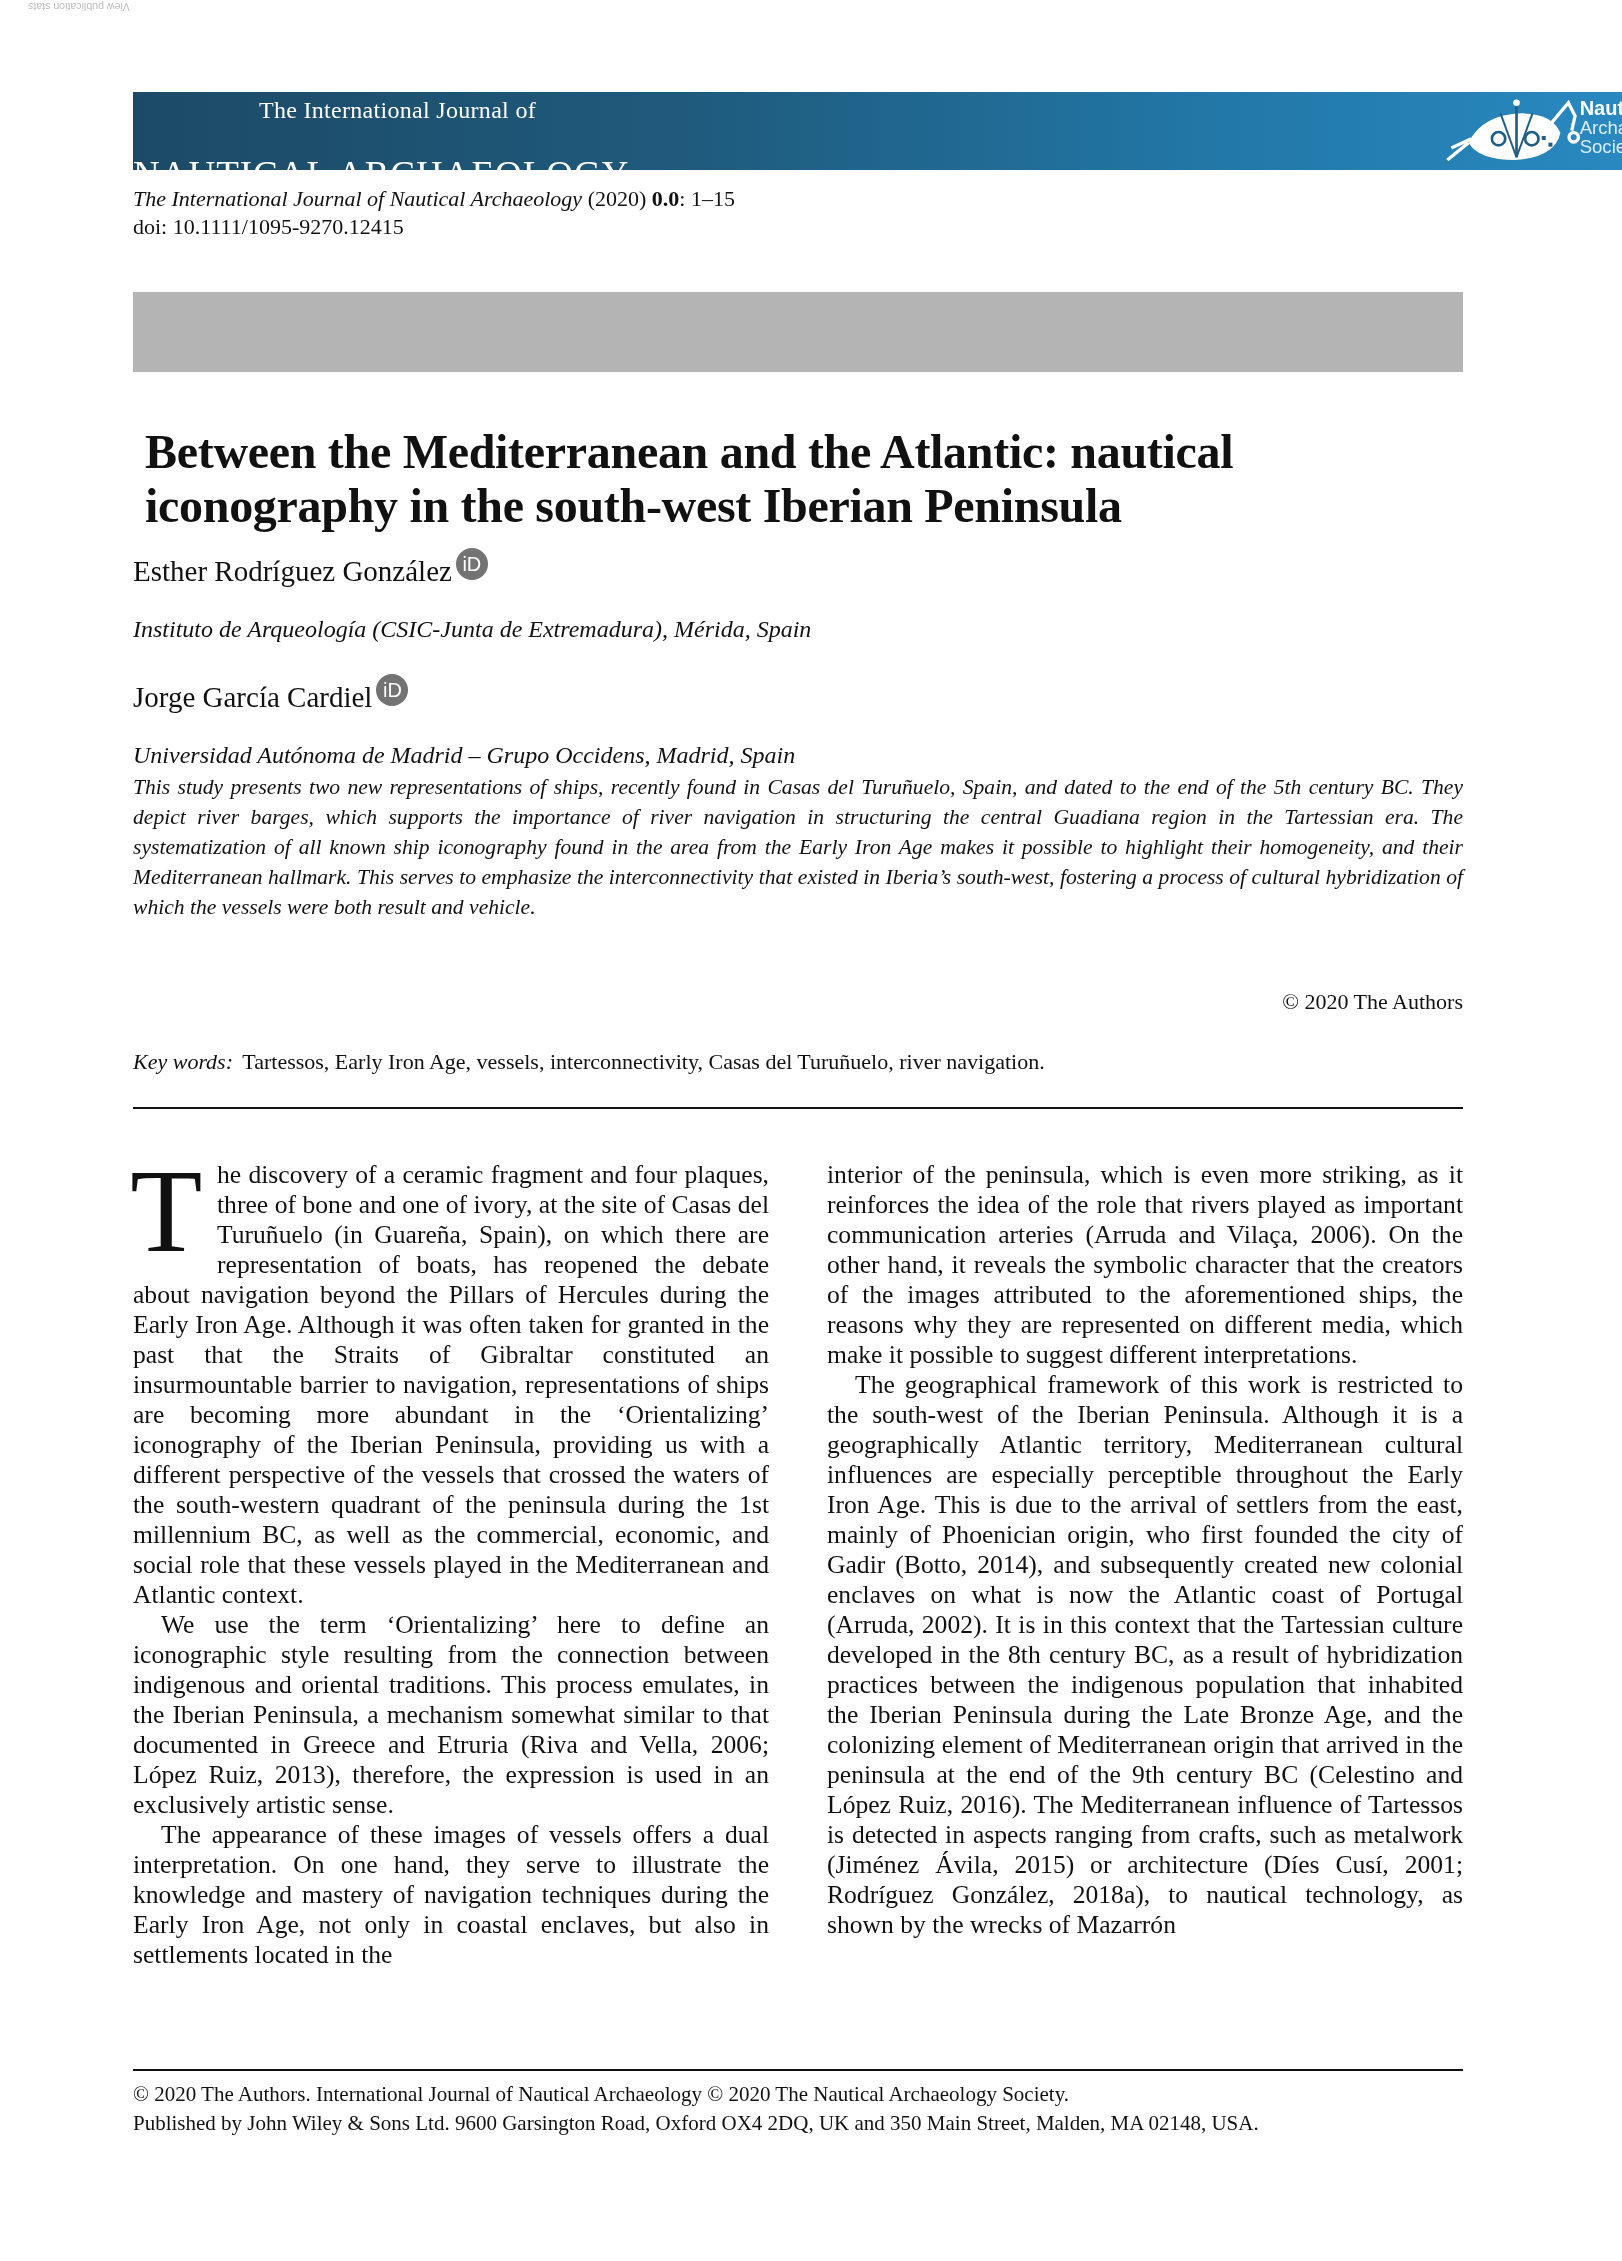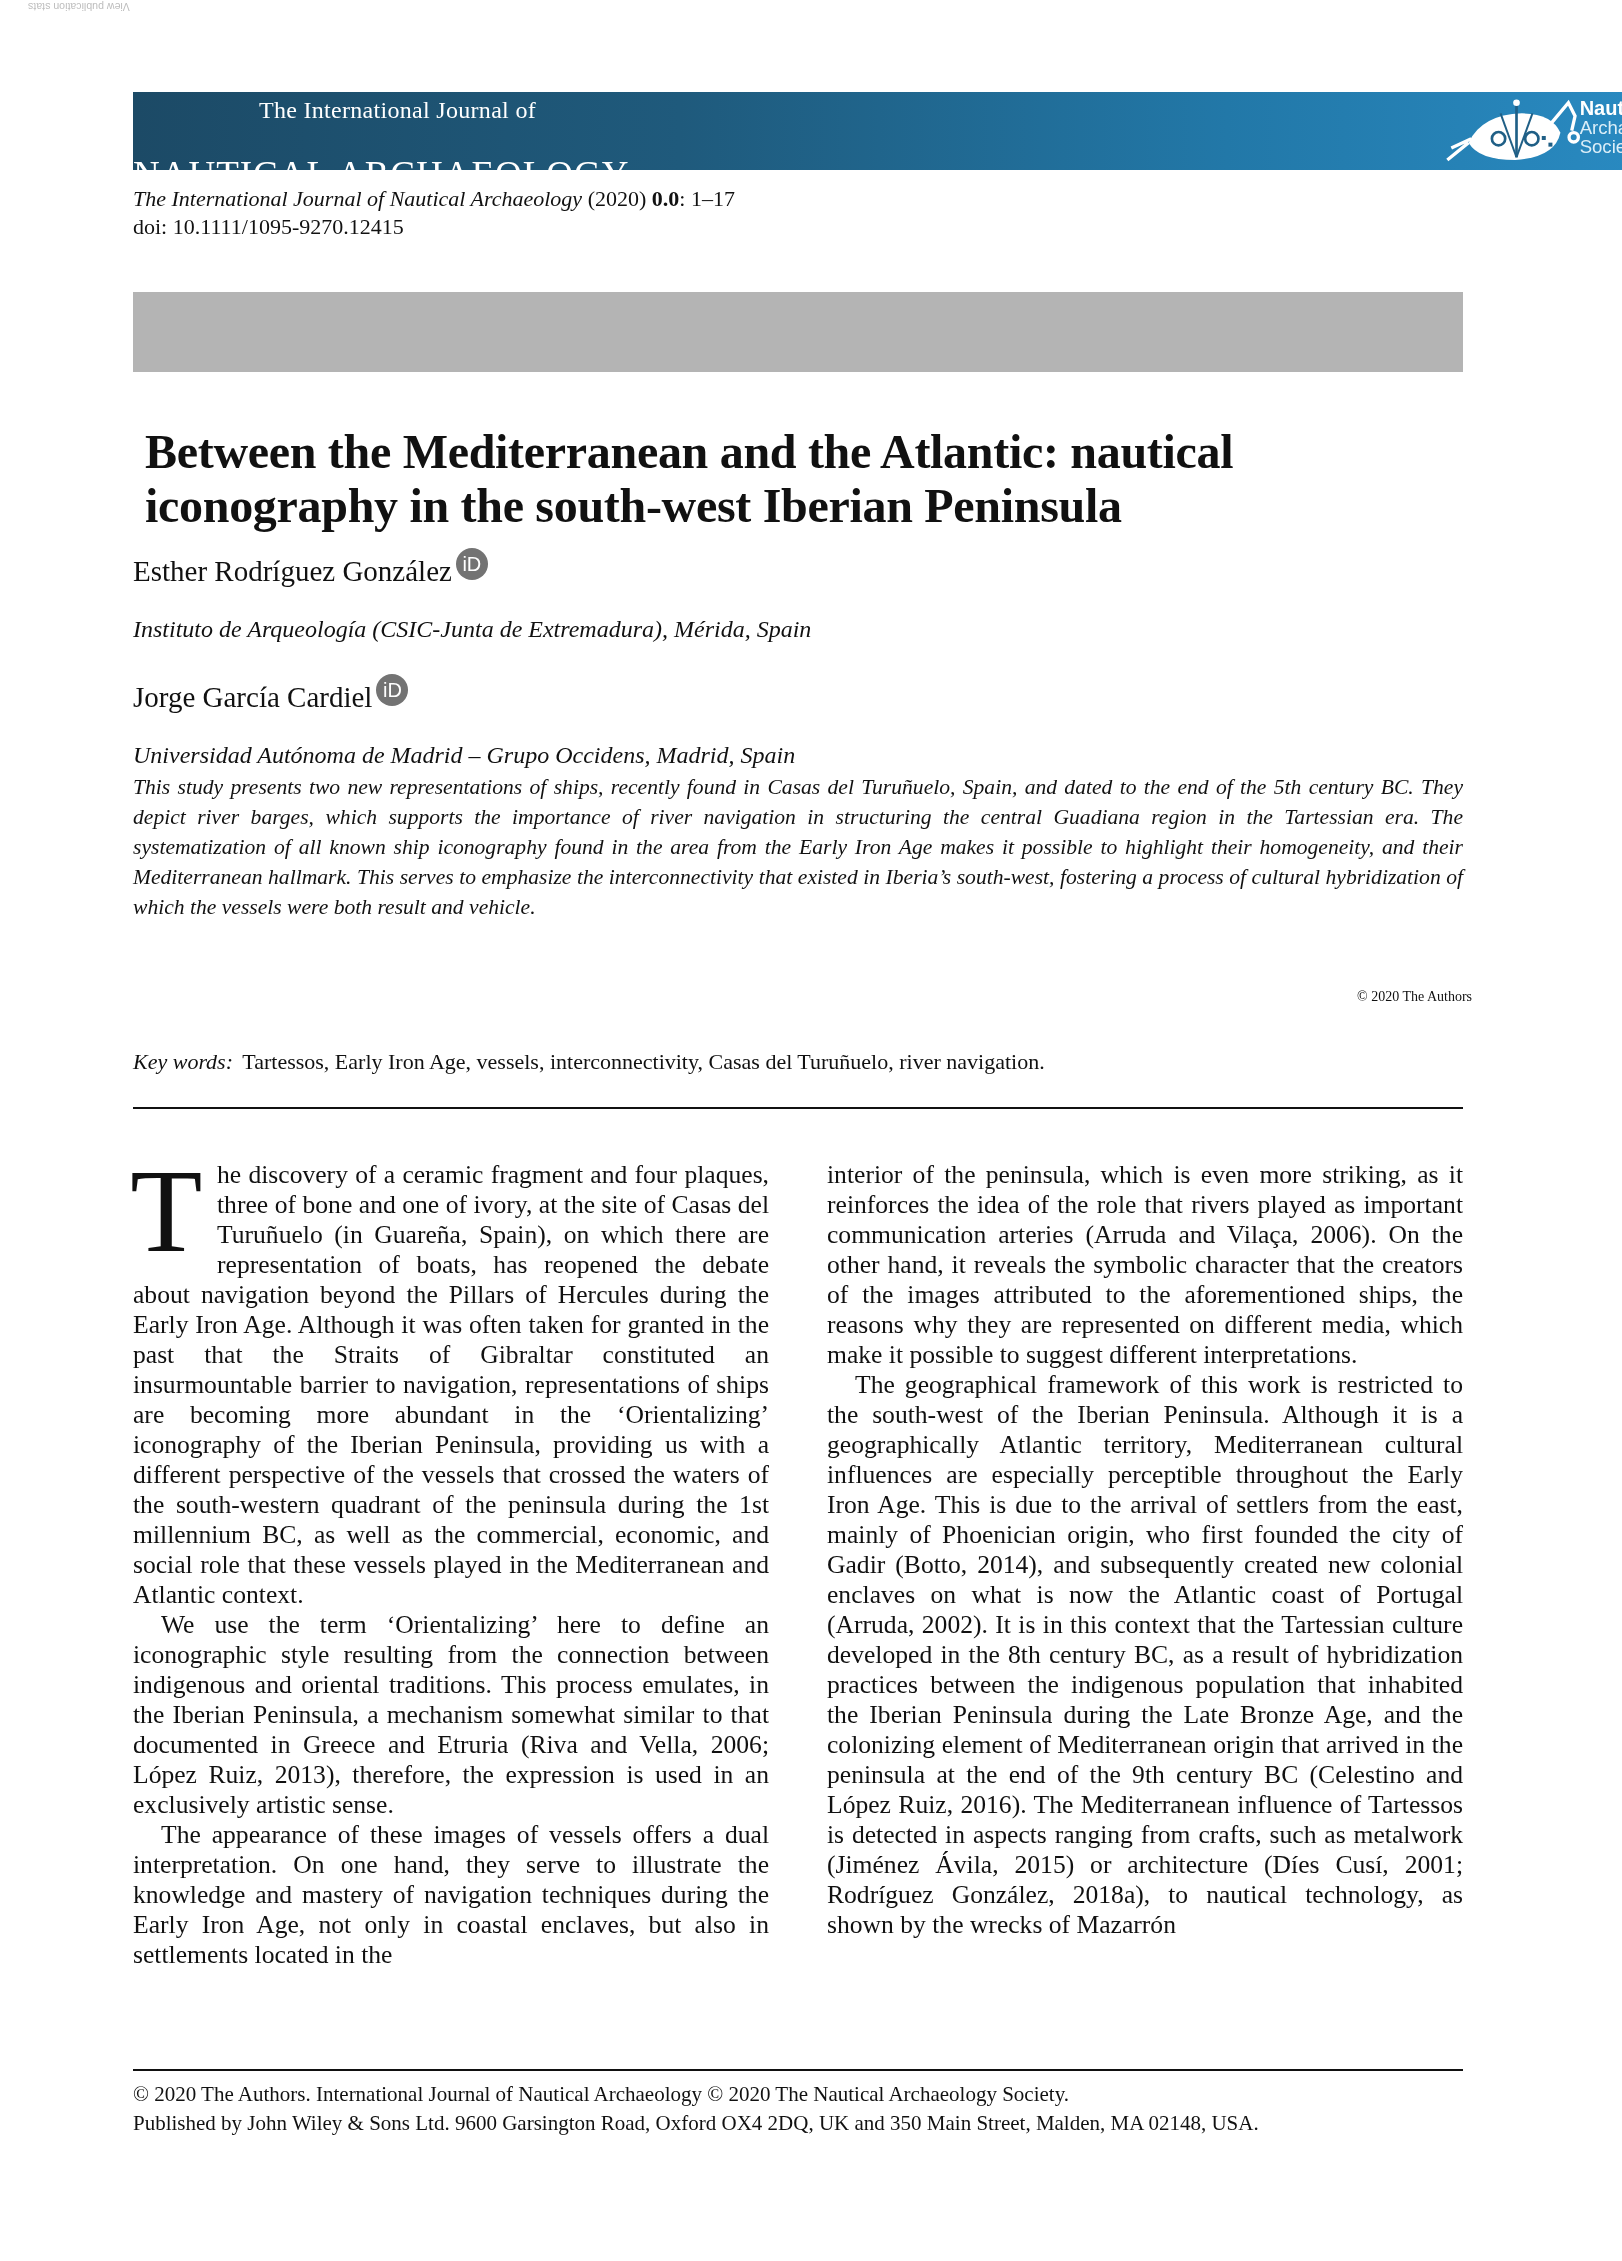--- a/index.html
+++ b/index.html
@@ -23,21 +23,21 @@
   .graybar { position:absolute; left:133px; top:292px; width:1330px; height:80px; background:#b4b4b4; }
   h1.title { position:absolute; left:133px; top:413px; width:1327px; margin:12px; font-size:48px;
              line-height:54px; font-weight:bold; letter-spacing:-0.3px; }
   .author { position:absolute; left:133px; font-size:29px; }
   .author .orcid { display:inline-block; width:32px; height:32px; border-radius:50%; background:#737373;
                    color:#fff; font-family:"Liberation Sans",sans-serif; font-size:20px; line-height:32px;
                    text-align:center; vertical-align:top; margin-left:4px; position:relative; top:-6.6px; }
   .affil { position:absolute; left:133px; font-size:24px; font-style:italic; }
   .abstract { position:absolute; left:133px; top:772px; width:1330px; font-size:21.6px; line-height:30px;
               text-align:justify; margin:0;font-style:italic; }
-  .copyright-abs { position:absolute; right:150px; top:989px; font-size:14px; }
+  .copyright-abs { position:absolute; right:159px; top:989px; font-size:22px; }
   .keywords { position:absolute; left:133px; top:1049px; font-size:22px; }
   .keywords .label { font-style:italic; margin-right:9.3px; }
   .rule { position:absolute; left:133px; width:1330px; background:#111; }
   .col { position:absolute; top:1160px; width:636px; font-size:25.6px; line-height:30px;
          text-align:justify; }
   .col p { margin:0; text-indent:28px; }
   .col p.noindent { text-indent:0; }
   .dropcap { float:left; font-size:118px; line-height:93px; margin:5.3px 14.6px 0 -2.7px; }
   .col-left { left:133px; }
   .col-right { left:827px; }
@@ -71,21 +71,21 @@
     <div class="l1">Nautical</div>
     <div class="l2">Archaeology</div>
     <div class="l3">Society</div>
   </div>
 </div>
 
 <div class="citation">
   <div>
     <span class="journal">The International Journal of Nautical Archaeology</span>
     <span>(2020)</span>
-    <span class="b">0.0</span><span>: 1–17</span>
+    <span class="b">0.0</span><span>: 1–15</span>
   </div>
   <div>doi: 10.1111/1095-9270.12415</div>
 </div>
 
 <div class="graybar"></div>
 
 <h1 class="title">
   <span>Between the Mediterranean and the Atlantic: nautical</span><br>
   <span>iconography in the south-west Iberian Peninsula</span>
 </h1>

